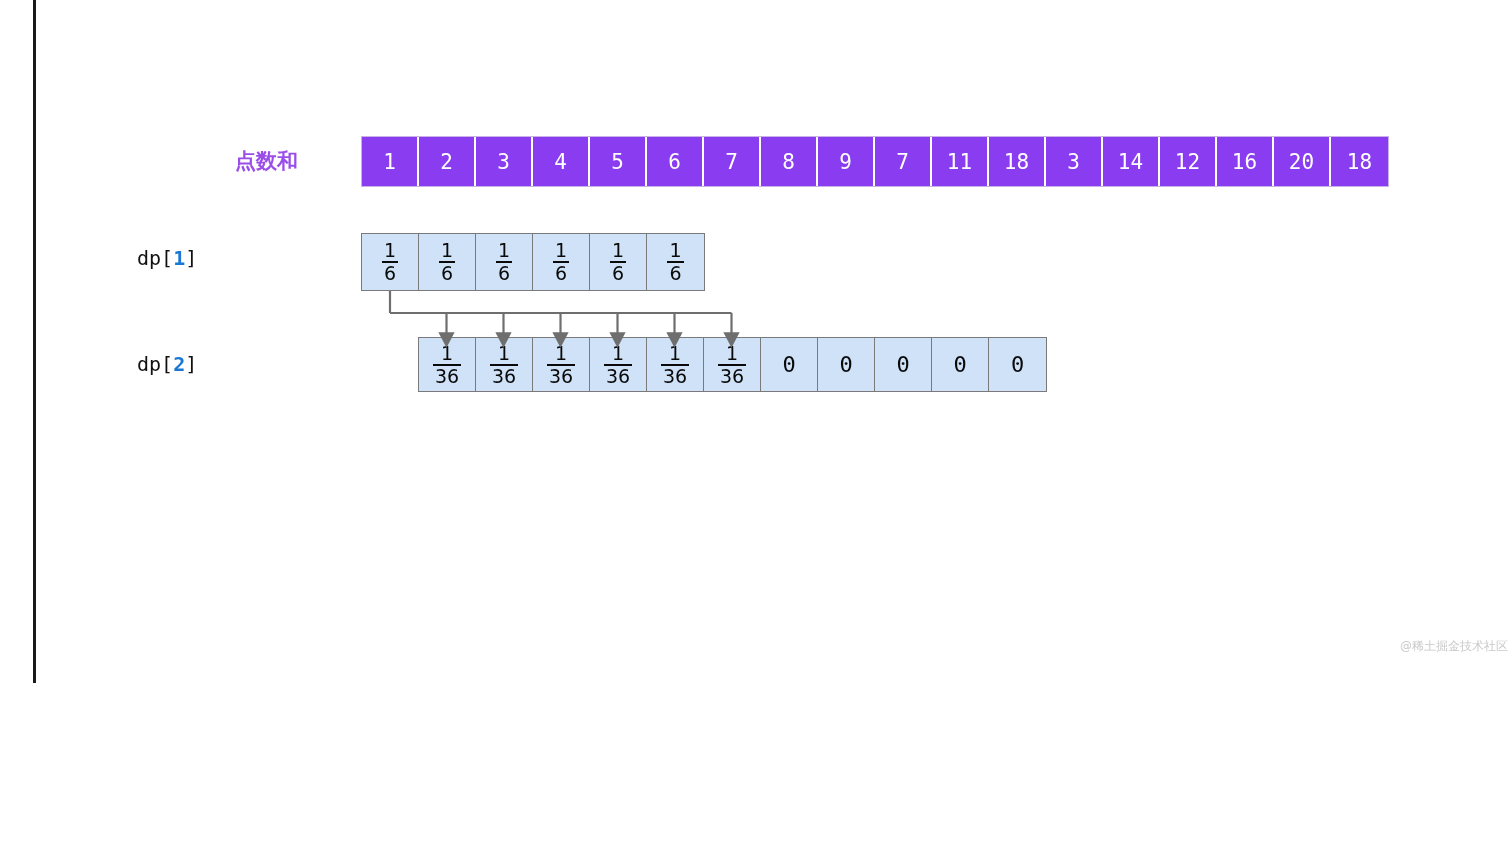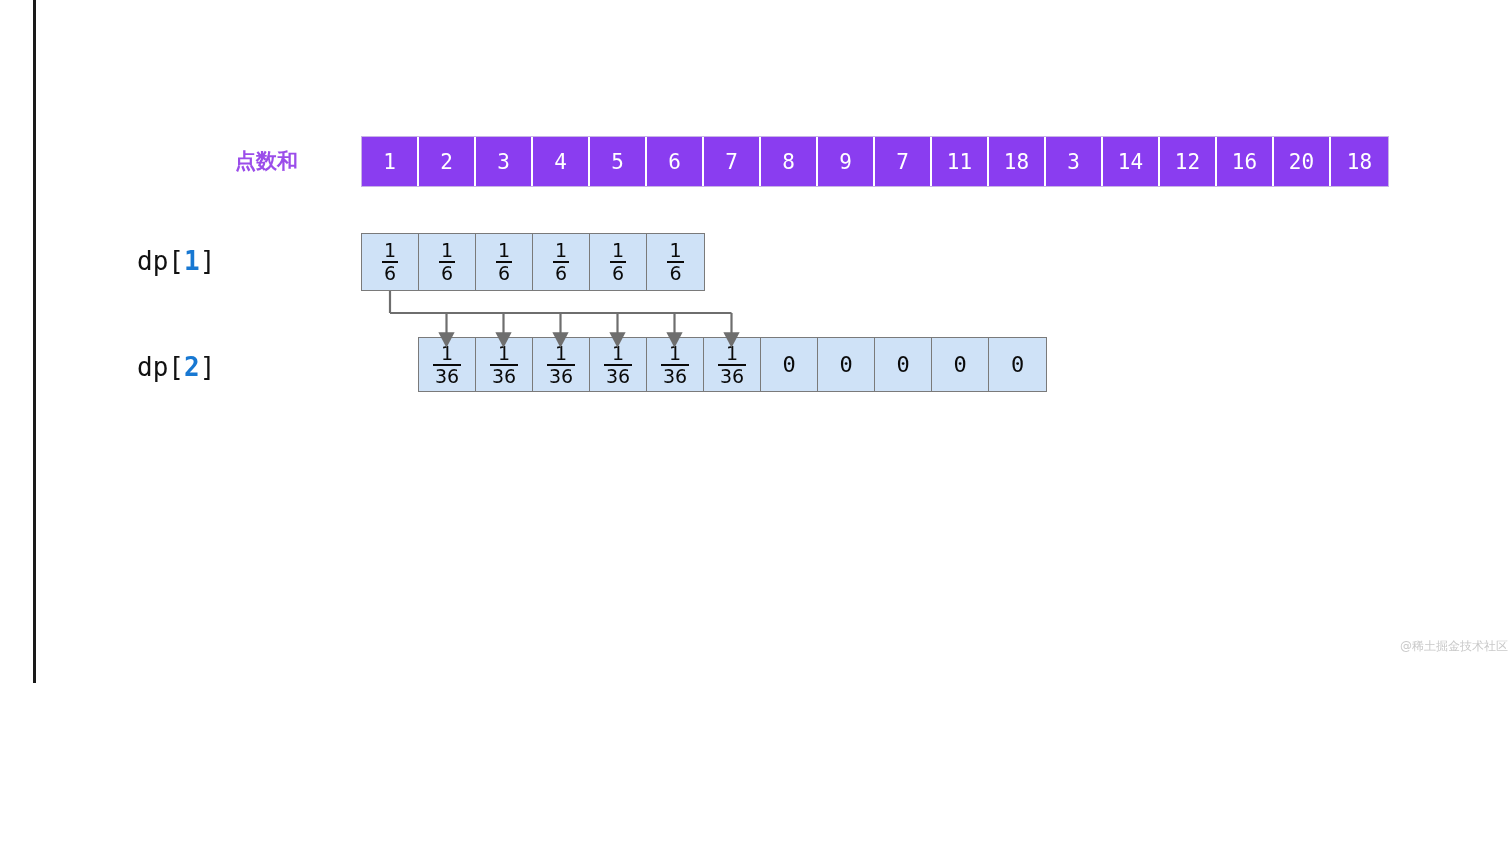--- a/index.html
+++ b/index.html
@@ -23,21 +23,21 @@
     border-left: 3px solid #1a1a1a;
     border-right: 3px solid #1a1a1a;
     box-sizing: border-box;
     margin-left: 33px;
   }
 
   
   .row-label {
     position: absolute;
     font-family: "DejaVu Sans Mono", monospace;
-    font-size: 26px;
+    font-size: 20px;
     color: #111111;
     white-space: nowrap;
     letter-spacing: 0px;
     text-align: center;
   }
   .row-label .idx {
     color: #1878d2;
     font-weight: bold;
   }
   .header-label {

